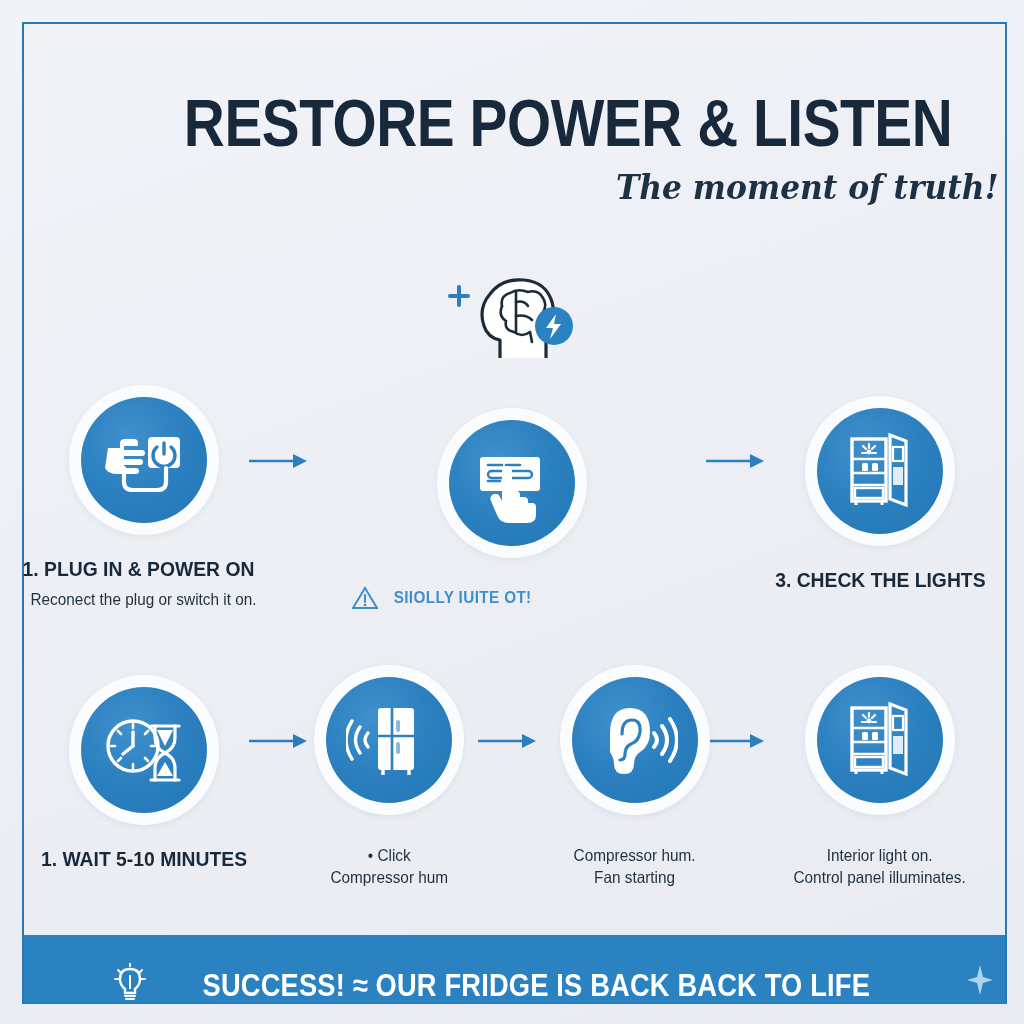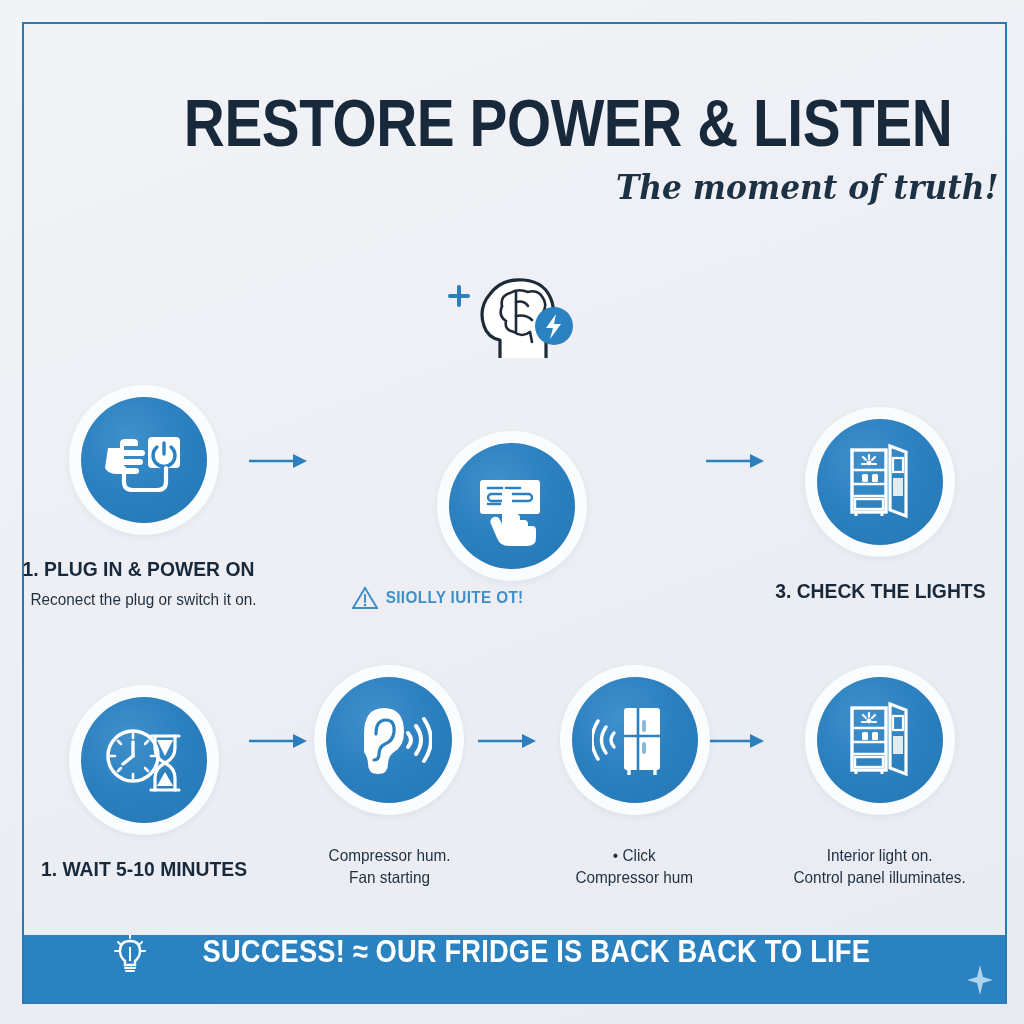--- a/index.html
+++ b/index.html
@@ -74,21 +74,21 @@
     justify-content: center;
   }
 
   
   .row {
     position: absolute;
     left: 46px;
     right: 46px;
     display: flex;
     justify-content: space-between;
-    align-items: flex-end;
+    align-items: center;
   }
   #row1 { top: 385px; }
   #row2 { top: 665px; gap: 18px; }
 
   .step {
     position: relative;
     width: 196px;
     display: flex;
     flex-direction: column;
     align-items: center;
@@ -162,42 +162,42 @@
   
   #s1 .step-title { transform: scaleX(0.92) translateX(-6px); }
 
   
   .warning {
     position: absolute;
     left: 352px;
     top: 586px;
     display: flex;
     align-items: center;
-    gap: 0;
+    gap: 8px;
   }
   .warning .wtext {
     font-family: "Liberation Sans Narrow", "Liberation Sans", sans-serif;
     font-weight: bold;
     font-size: 17px;
     letter-spacing: 0.4px;
     color: #3f8fcb;
     transform: scaleX(0.9);
     white-space: nowrap;
   }
 
   
   .footer {
     position: absolute;
     left: 24px;
     right: 19px;
     top: 935px;
     height: 68px;
     background: #2b82c0;
     display: flex;
-    align-items: flex-start;
+    align-items: flex-end;
     justify-content: center;
     gap: 10px;
   }
   .footer-text {
     font-family: "Liberation Sans Narrow", "Liberation Sans", sans-serif;
     font-weight: bold;
     font-size: 31px;
     line-height: 34px;
     color: #ffffff;
     letter-spacing: 0.2px;
@@ -410,42 +410,20 @@
             </g>
             <path d="M56 20 L72 20 L64 36 Z" fill="#ffffff"></path>
             <path d="M56 66 L72 66 L64 52 Z" fill="#ffffff"></path>
           </svg>
         </div>
       </div>
       <div class="step-title">1. WAIT 5-10 MINUTES</div>
       <div class="step-desc"></div>
     </div>
 
-    <div class="step" id="s6">
-      <div class="circle-wrap">
-        <div class="halo"></div>
-        <div class="circle">
-          <svg width="86" height="80" viewBox="0 0 86 80">
-
-            <path d="M18 34 Q18 8 38 8 Q58 8 58 32 Q58 46 48 52 Q42 56 42 64 Q42 74 32 74 Q22 74 22 64 Q22 58 18 52 Z" fill="#ffffff"></path>
-            <path d="M30 34 Q30 20 40 20 Q49 20 48 32 Q47 41 39 44 Q33 47 33 54 Q33 60 28 60" fill="none" stroke="#2c80bf" stroke-width="3.2" stroke-linecap="round"></path>
-
-            <g fill="none" stroke="#ffffff" stroke-width="4" stroke-linecap="round">
-              <path d="M62 33 Q68 40 62 47"></path>
-              <path d="M70 26 Q80 40 70 54"></path>
-              <path d="M78 19 Q92 40 78 61"></path>
-            </g>
-          </svg>
-        </div>
-      </div>
-      <div class="step-title"></div>
-      <div class="step-desc">Compressor hum.
-Fan starting</div>
-    </div>
-
     <div class="step" id="s7">
       <div class="circle-wrap">
         <div class="halo"></div>
         <div class="circle">
           <svg width="86" height="80" viewBox="0 0 86 80">
 
             <g fill="none" stroke="#ffffff" stroke-width="3.4" stroke-linecap="round">
               <path d="M22 33 Q16 40 22 47"></path>
               <path d="M14 27 Q5 40 14 53"></path>
               <path d="M6 21 Q-6 40 6 59"></path>
@@ -459,20 +437,42 @@
             <g stroke="#ffffff" stroke-width="3.4">
               <line x1="37" y1="70" x2="37" y2="75"></line>
               <line x1="63" y1="70" x2="63" y2="75"></line>
             </g>
           </svg>
         </div>
       </div>
       <div class="step-title"></div>
       <div class="step-desc">• Click
 Compressor hum</div>
+    </div>
+
+    <div class="step" id="s6">
+      <div class="circle-wrap">
+        <div class="halo"></div>
+        <div class="circle">
+          <svg width="86" height="80" viewBox="0 0 86 80">
+
+            <path d="M18 34 Q18 8 38 8 Q58 8 58 32 Q58 46 48 52 Q42 56 42 64 Q42 74 32 74 Q22 74 22 64 Q22 58 18 52 Z" fill="#ffffff"></path>
+            <path d="M30 34 Q30 20 40 20 Q49 20 48 32 Q47 41 39 44 Q33 47 33 54 Q33 60 28 60" fill="none" stroke="#2c80bf" stroke-width="3.2" stroke-linecap="round"></path>
+
+            <g fill="none" stroke="#ffffff" stroke-width="4" stroke-linecap="round">
+              <path d="M62 33 Q68 40 62 47"></path>
+              <path d="M70 26 Q80 40 70 54"></path>
+              <path d="M78 19 Q92 40 78 61"></path>
+            </g>
+          </svg>
+        </div>
+      </div>
+      <div class="step-title"></div>
+      <div class="step-desc">Compressor hum.
+Fan starting</div>
     </div>
 
     <div class="step" id="s8">
       <div class="circle-wrap">
         <div class="halo"></div>
         <div class="circle">
           <svg width="84" height="84" viewBox="0 0 84 84">
             <rect x="14" y="10" width="34" height="62" fill="none" stroke="#ffffff" stroke-width="3.4"></rect>
             <g stroke="#ffffff" stroke-width="2.6">
               <line x1="14" y1="30" x2="48" y2="30"></line>

